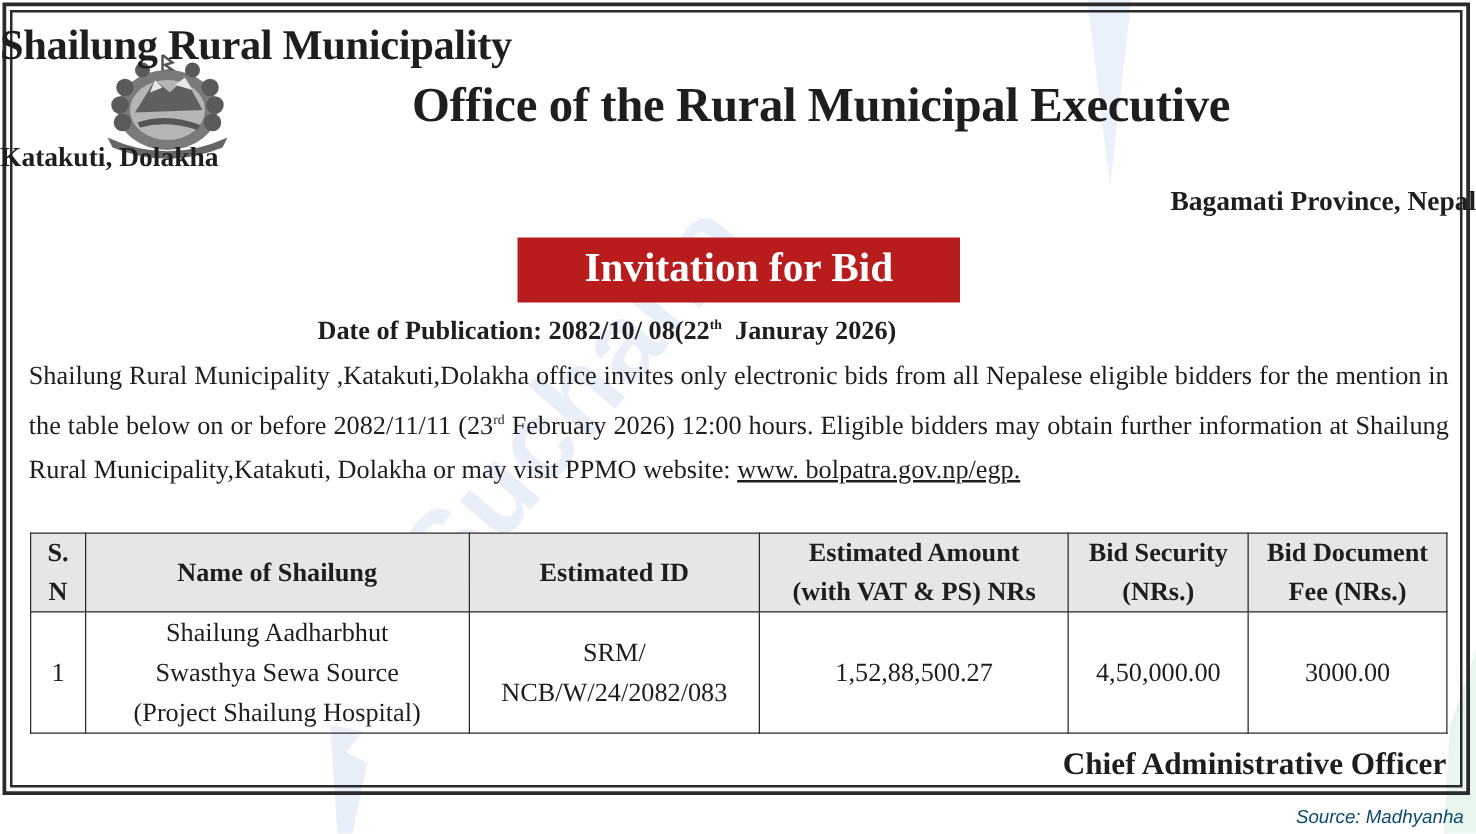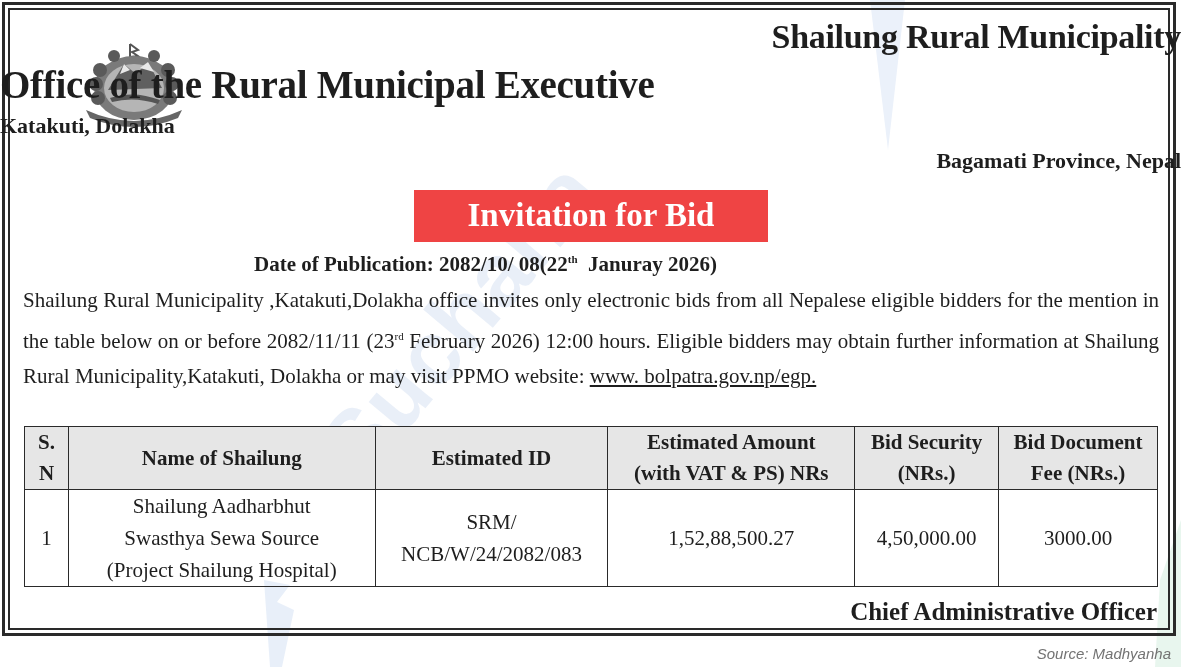--- a/index.html
+++ b/index.html
@@ -3,46 +3,46 @@
 <meta charset="utf-8">
 <style>
   html, body { margin: 0; padding: 0; background: #ffffff; }
   body { width: 1181px; height: 667px; position: relative; overflow: hidden;
          font-family: "Liberation Serif", serif; color: #1e1e1e; }
   .frame-outer { position: absolute; left: 2px; top: 2px; width: 1174px; height: 634px;
                  border: 3px solid #2a2a2a; box-sizing: border-box; }
   .frame-inner { position: absolute; left: 8px; top: 8px; width: 1162px; height: 622px;
                  border: 2px solid #2a2a2a; box-sizing: border-box; }
   .emblem { position: absolute; left: 80px; top: 40px; width: 108px; height: 90px; }
-  .title1 { position: absolute; left: 0; width: 1181px; top: 18px; text-align: right;
+  .title1 { position: absolute; left: 0; width: 1181px; top: 18px; text-align: left;
             font-size: 34px; font-weight: bold; letter-spacing: -0.3px; }
-  .title2 { position: absolute; left: 0; width: 984px; top: 62px; text-align: left;
+  .title2 { position: absolute; left: 0; width: 984px; top: 62px; text-align: right;
             font-size: 39px; font-weight: bold; letter-spacing: -0.3px; }
   .addr1 { position: absolute; left: 0; width: 1181px; top: 113px; text-align: left;
            font-size: 22px; font-weight: bold; }
   .addr2 { position: absolute; left: 0; width: 1181px; top: 148px; text-align: right;
            font-size: 22px; font-weight: bold; }
   .banner { position: absolute; left: 414px; top: 190px; width: 354px; height: 52px;
-            background: #ef4444; color: #ffffff; text-align: center; line-height: 50px;
+            background: #b91c1c; color: #ffffff; text-align: center; line-height: 50px;
             font-size: 33px; font-weight: bold; }
   .pubdate { position: absolute; left: 0; width: 971px; top: 252px; text-align: center;
              font-size: 21px; font-weight: bold; }
   .pubdate sup, .body sup { font-size: 11px; }
   .body { position: absolute; left: 23px; width: 1136px; top: 283px; font-size: 21px;
           line-height: 35.5px; text-align: justify; text-align-last: left; }
   .body .link { text-decoration: underline; }
   table.bids { position: absolute; left: 24px; top: 426px; width: 1134px;
                border-collapse: collapse; font-size: 21px; }
   table.bids th, table.bids td { border: 1.5px solid #2a2a2a; text-align: center;
                padding: 0 2px; line-height: 31px; }
   table.bids th { background: #e6e6e6; font-weight: bold; height: 60px; }
   table.bids td { height: 92px; line-height: 32px; }
   .signature { position: absolute; right: 24px; top: 598px; font-size: 25px; font-weight: bold; }
   .source { position: absolute; right: 10px; top: 645px; font-family: "Liberation Sans", sans-serif;
-            font-style: italic; font-size: 15px; color: #737373; }
+            font-style: italic; font-size: 15px; color: #0c4a6e; }
   .wm-text { position: absolute; left: 300px; top: 430px; font-family: "Liberation Sans", sans-serif;
              font-weight: bold; font-size: 90px; color: rgba(70,120,200,0.12);
              transform: rotate(-50deg); transform-origin: left top; pointer-events: none; }
   .wm-shard { position: absolute; pointer-events: none; }
 </style>
 </head>
 <body>
 
 <svg class="wm-shard" style="left:860px;top:0;" width="50" height="150" viewBox="0 0 50 150">
   <polygon points="10,0 45,0 28,150" fill="rgba(90,140,210,0.12)"></polygon>

